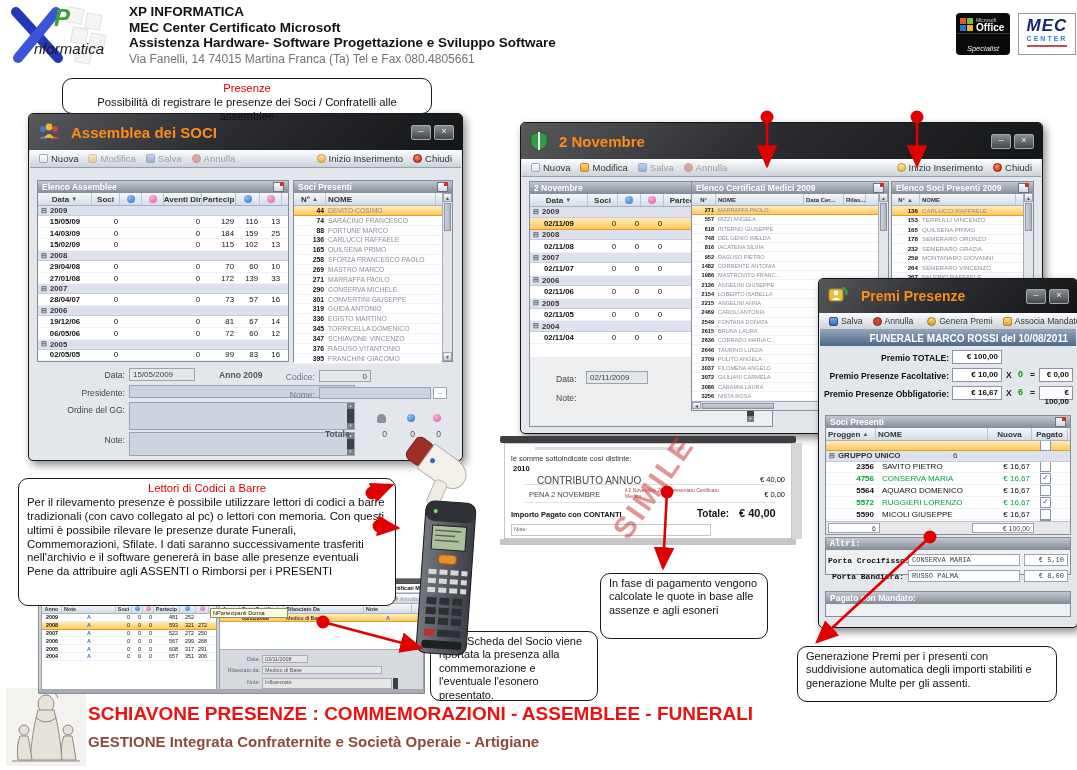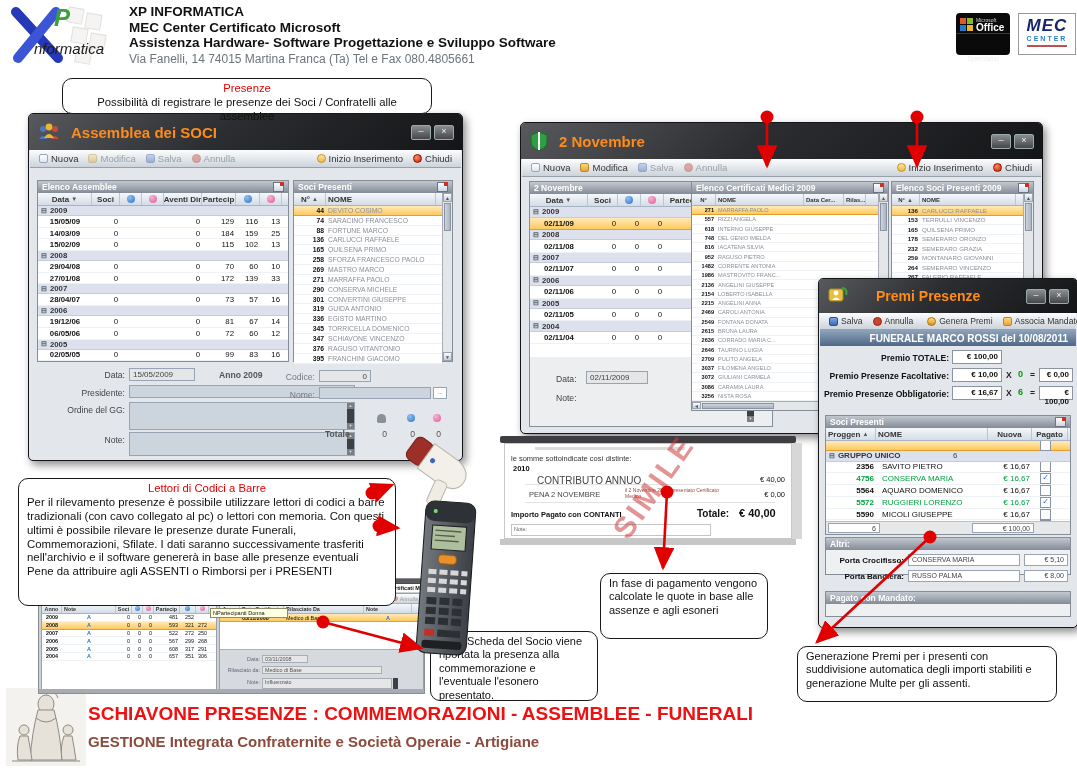--- a/index.html
+++ b/index.html
@@ -126,21 +126,21 @@
   .co-name{font-weight:bold;font-size:13.5px;line-height:15.5px;}
   .co-addr{font-size:12px;color:#6e747b;margin-top:1px;}
   .badge-office{position:absolute;left:956px;top:13px;width:54px;height:42px;background:#0a0a0a;
                 border-radius:4px;color:#fff;z-index:5;}
   .ob-top{display:flex;align-items:center;gap:3px;padding:4px 3px 1px 4px;}
   .ob-grid{display:grid;grid-template-columns:6px 6px;grid-template-rows:6px 6px;gap:1px;}
   .ob-grid i{display:block;}
   .ob-ms{font-size:5px;color:#cfcfcf;}
   .ob-of{font-size:10px;font-weight:bold;line-height:9px;}
   .ob-bot{border-top:1px solid #3a3a3a;text-align:center;font-size:7.5px;font-style:italic;
-          padding-top:20px;color:#eee;}
+          padding-top:10px;color:#eee;}
   .badge-mec{position:absolute;left:1018px;top:13px;width:58px;height:42px;background:#fff;
              border:1px solid #999;box-sizing:border-box;text-align:center;z-index:5;}
   .mec-name{font-size:17px;font-weight:900;font-style:italic;color:#16266e;line-height:18px;
             margin-top:3px;letter-spacing:1px;}
   .mec-sub{font-size:7px;font-weight:bold;color:#2a7fd0;letter-spacing:2px;line-height:7px;}
   .mec-line{height:2px;background:#c05050;margin:3px 8px 0 8px;}
   
   .capt{position:absolute;left:1px;right:1px;height:16px;background:linear-gradient(#8fa3ba,#4e6887);
         color:#fff;font-weight:bold;font-size:10px;display:flex;align-items:center;
         justify-content:flex-end;padding-right:8px;box-sizing:border-box;}
@@ -872,21 +872,21 @@
           </div>
         </div>
       <div class="vsb" style="top:11px;">
         <div class="sbtn">▲</div>
         <div class="sthumb"></div>
       </div>
     </div>
   </div>
 
   <div class="win" style="left:818px;top:278px;width:258px;height:348px;z-index:30;">
-    <div class="tbar" style="height:34px;gap:15px;">
+    <div class="tbar" style="height:34px;">
       <svg width="24" height="22" viewBox="0 0 24 22">
         <rect x="2" y="4" width="14" height="12" rx="2" fill="#e8c040" stroke="#a8862a"></rect>
         <circle cx="9" cy="8" r="2.4" fill="#fff"></circle>
         <path d="M5,15 q4,-5 8,0 z" fill="#fff"></path>
         <path d="M15,3 q6,1 4,7" stroke="#3aa03a" stroke-width="2.4" fill="none"></path>
       </svg>
       <span class="title" style="font-size:14px;">Premi Presenze</span>
       <div class="winbtns">
         <span class="wbtn">–</span>
         <span class="wbtn">×</span>
@@ -991,21 +991,21 @@
             <span class="cell">€ 16,67</span>
             <span class="cbx"></span>
           </div>
         </div>
       <div class="abs" style="left:0;right:0;bottom:0;height:12px;background:#e6e8ea;border-top:1px solid #b8c0ca;">
         <div class="inp" style="left:2px;top:1px;width:52px;height:10px;text-align:right;font-size:7px;">6</div>
         <div class="inp" style="left:146px;top:1px;width:62px;height:10px;text-align:right;font-size:7px;">€ 100,00</div>
       </div>
     </div>
 
-    <div class="panel" style="left:6px;top:258px;width:246px;height:38px;background:#eef0f2;">
+    <div class="panel" style="left:6px;top:258px;width:246px;height:38px;background:#eef0f2;font-family:Liberation Mono, monospace;">
       <div class="phead">
           <span>Altri:</span>
         </div>
       <span class="plabel" style="left:2px;top:18px;width:76px;font-size:8px;">Porta Crocifisso:</span>
       <div class="inp" style="left:82px;top:16px;width:112px;height:12px;font-size:7px;">CONSERVA MARIA</div>
       <div class="inp" style="left:198px;top:16px;width:44px;height:12px;font-size:7px;text-align:right;">€ 5,10</div>
       <span class="plabel" style="left:2px;top:34px;width:76px;font-size:8px;">Porta Bandiera:</span>
       <div class="inp" style="left:82px;top:32px;width:112px;height:12px;font-size:7px;">RUSSO PALMA</div>
       <div class="inp" style="left:198px;top:32px;width:44px;height:12px;font-size:7px;text-align:right;">€ 8,00</div>
     </div>

